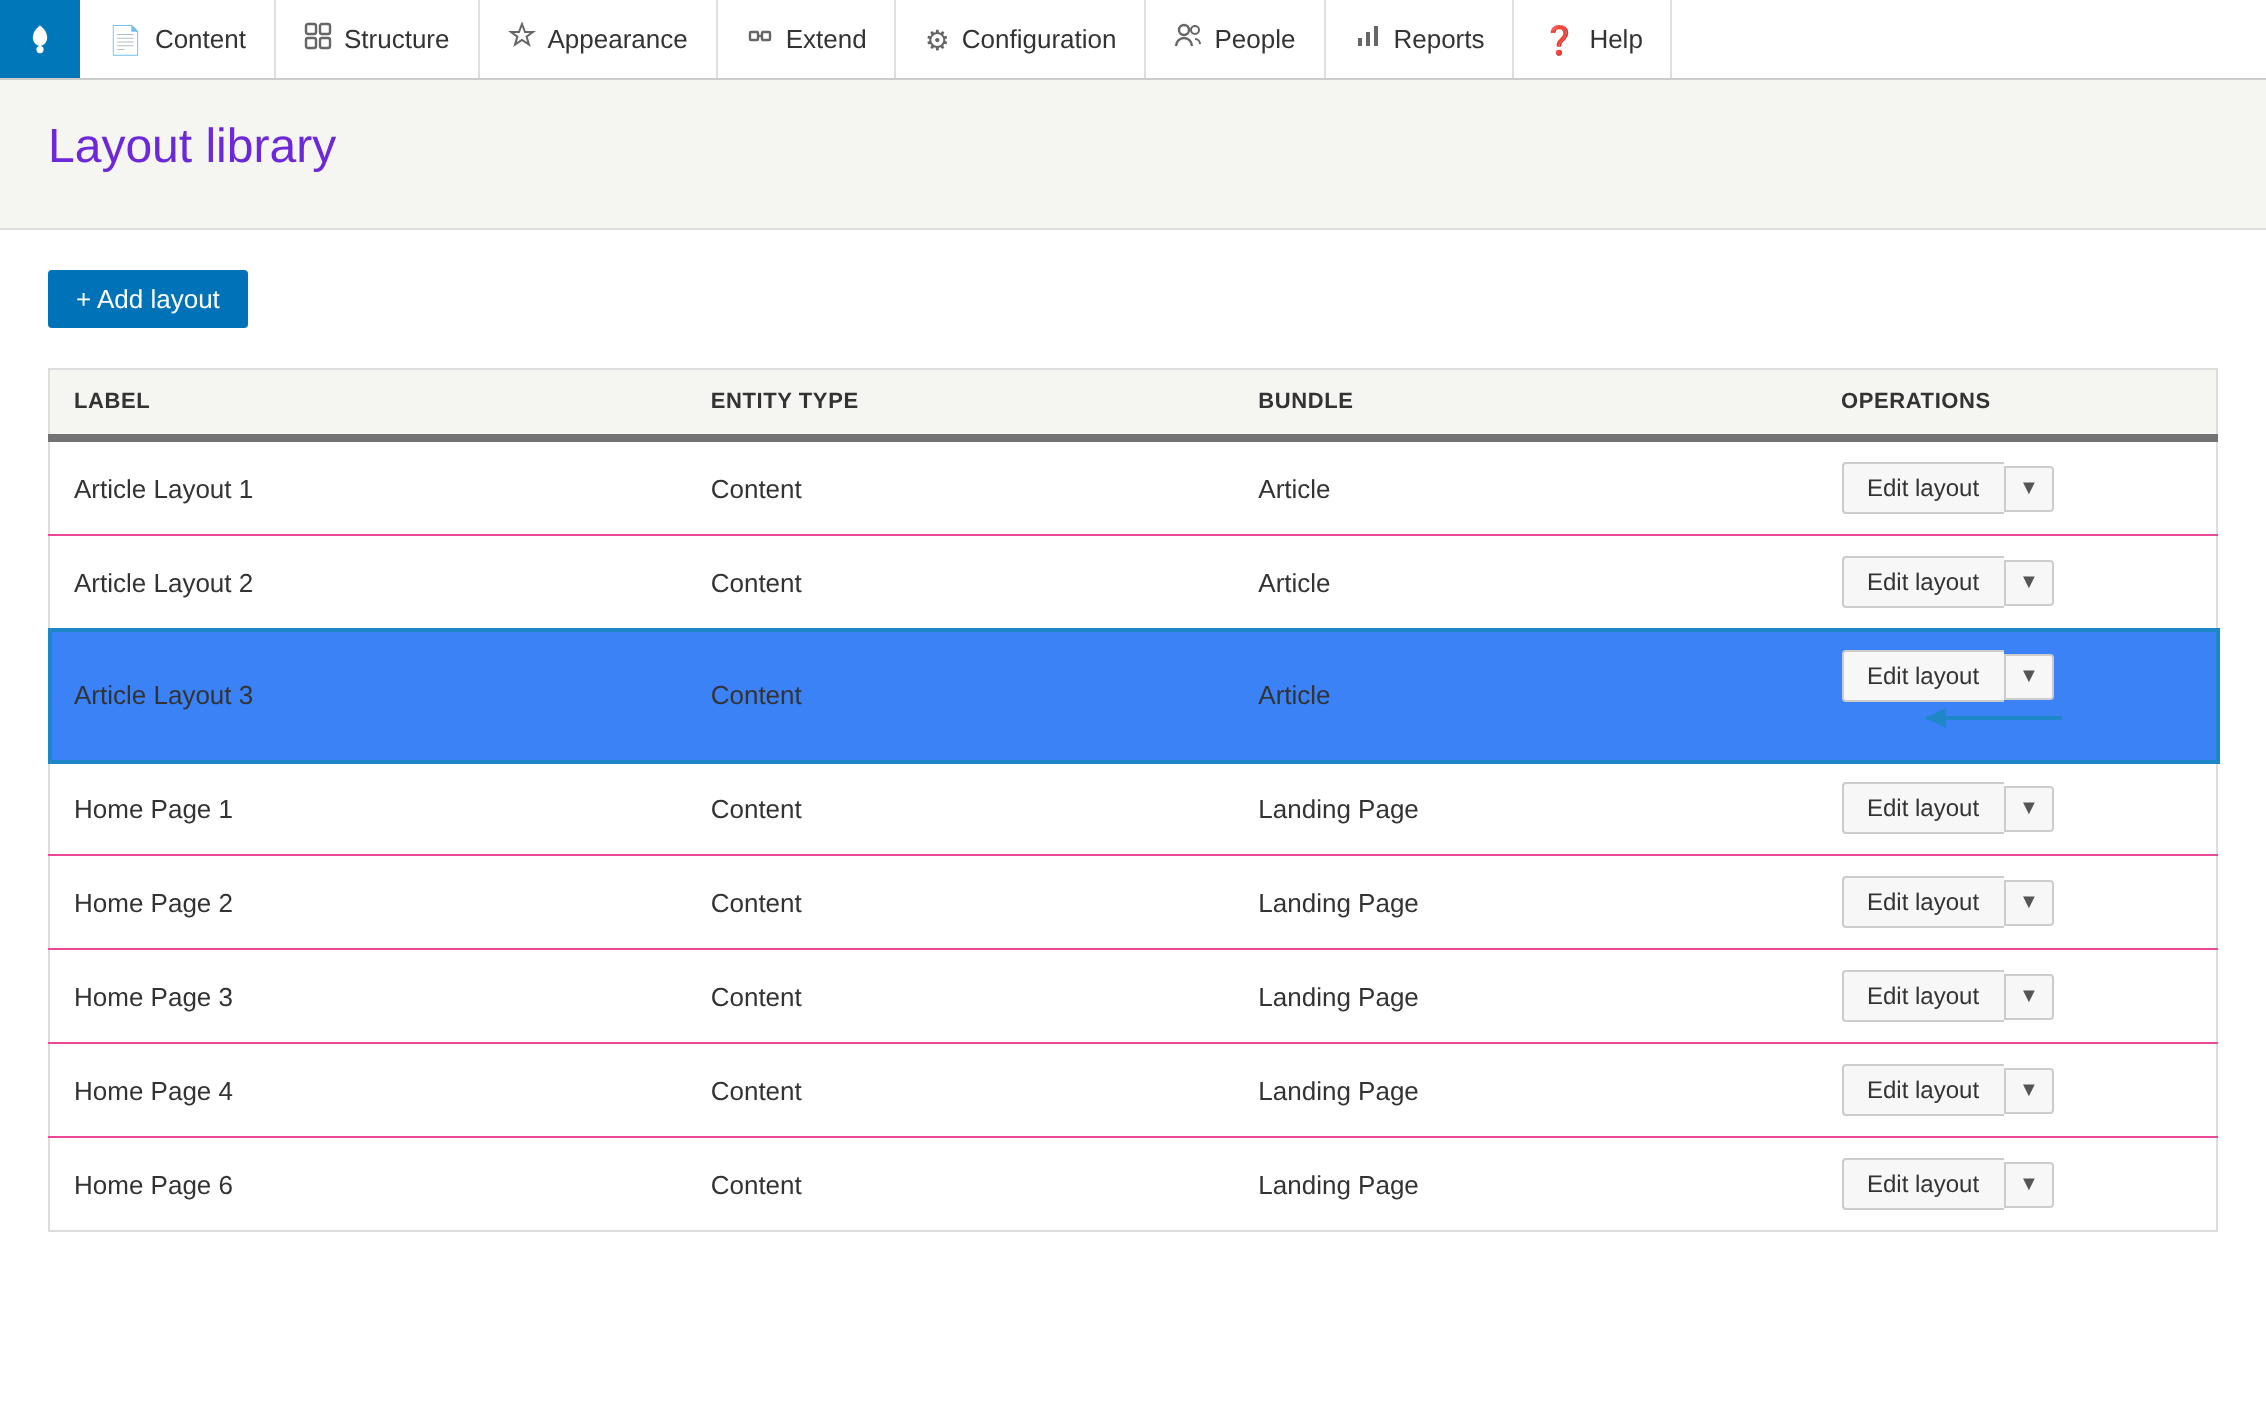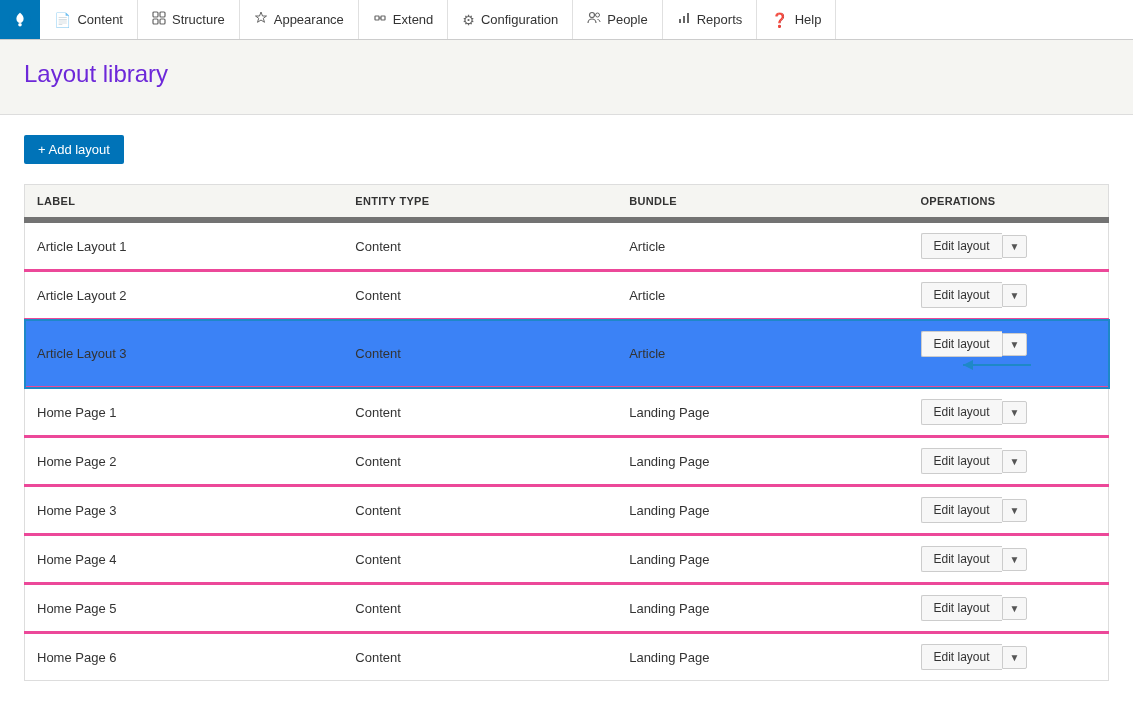--- a/index.html
+++ b/index.html
@@ -81,26 +81,26 @@
       border: 1px solid #ddd;
     }
     .layout-table th {
       background: #f5f5f2;
       text-align: left;
       padding: 10px 12px;
       font-size: 11px;
       font-weight: bold;
       color: #333;
       text-transform: uppercase;
-      border-bottom: 6px solid #737373;
+      border-bottom: 4px solid #737373;
       letter-spacing: 0.3px;
     }
     .layout-table td {
       padding: 10px 12px;
-      border-bottom: 3px solid #ec4899;
+      border-bottom: 1px solid #ec4899;
       vertical-align: middle;
     }
     .layout-table tr:last-child td { border-bottom: none; }
     .layout-table tr.highlighted {
       background: #3b82f6;
       outline: 2px solid #1e88c7;
       outline-offset: -1px;
       position: relative;
       margin-left: 19px;
     }
@@ -293,29 +293,20 @@
         <tr>
           <td>Home Page 4</td>
           <td>Content</td>
           <td>Landing Page</td>
           <td><div class="btn-group">
               <button class="edit-layout-btn">Edit layout</button>
               <button class="dropdown-arrow-btn">▼</button>
             </div></td>
         </tr>
         <tr>
-          <td>Home Page 5</td>
-          <td>Content</td>
-          <td>Landing Page</td>
-          <td><div class="btn-group">
-              <button class="edit-layout-btn">Edit layout</button>
-              <button class="dropdown-arrow-btn">▼</button>
-            </div></td>
-        </tr>
-        <tr>
           <td>Home Page 6</td>
           <td>Content</td>
           <td>Landing Page</td>
           <td><div class="btn-group">
               <button class="edit-layout-btn">Edit layout</button>
               <button class="dropdown-arrow-btn">▼</button>
             </div></td>
         </tr>
       </tbody>
   </table>

